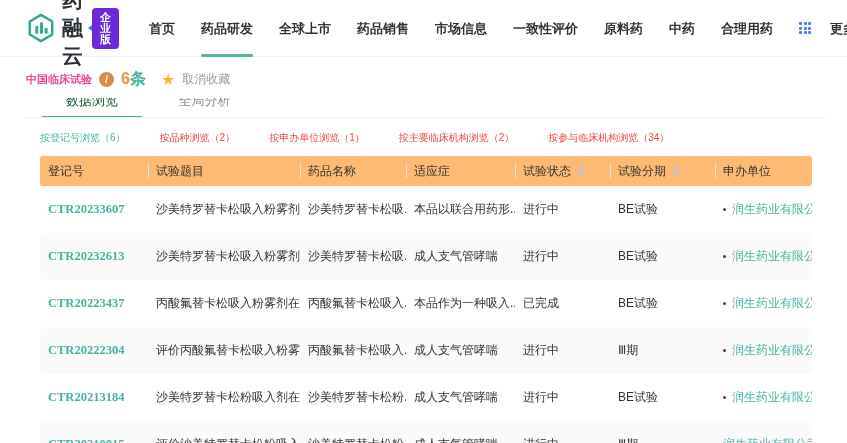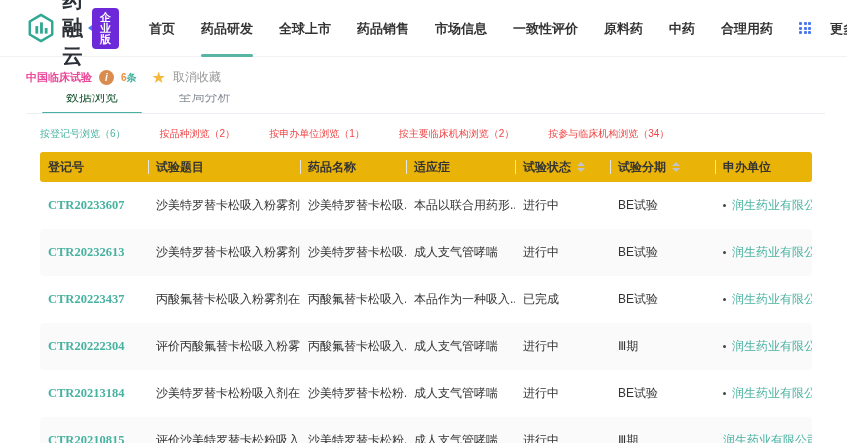--- a/index.html
+++ b/index.html
@@ -22,21 +22,21 @@
   .grid-icon { display:inline-grid; grid-template-columns:repeat(3,3px); grid-auto-rows:3px; gap:1.5px; }
   .grid-icon i { background:#4a77f0; border-radius:1px; }
 
   .search-btn { margin-left:auto; display:flex; align-items:stretch; height:30px; border:1px solid #4a77f0; border-radius:6px; overflow:hidden; cursor:pointer; }
   .search-label { background:#fff; color:#4a77f0; font-size:13px; line-height:28px; padding:0 12px; font-weight:600; }
 
   
   .title-row { display:flex; align-items:center; padding:12px 20px 6px 26px; gap:7px; }
   .page-title { font-size:11px; font-weight:700; color:#ec4899; }
   .info-icon { width:15px; height:15px; border-radius:50%; background:#d98c4d; color:#fff; font-size:10px; font-weight:700; font-style:italic; display:inline-flex; align-items:center; justify-content:center; cursor:pointer; }
-  .count { font-size:10px; font-weight:400; }
+  .count { font-size:16px; font-weight:400; }
   .count .num { color:#ef8f3d; }
   .count .unit { color:#47b2a0; }
   .star-icon { color:#f5b73c; font-size:16px; margin-left:8px; line-height:1; cursor:pointer; }
   .fav-label { color:#999; font-size:12px; cursor:pointer; }
 
   
   .tabs-wrap { margin:2px 22px 0 26px; padding-left:16px; height:20px; overflow:hidden; border-bottom:1px solid #ebeef2; position:relative; }
   .tab { display:inline-block; position:relative; height:20px; padding:0 24px; cursor:pointer; }
   .tab + .tab { margin-left:8px; }
   .tab .t { position:relative; top:-7px; font-size:13px; color:#8a9099; display:inline-block; }
@@ -44,21 +44,21 @@
   .tab.active::after { content:""; position:absolute; left:0; right:0; bottom:0; height:2px; background:#47b2a0; border-radius:1px; }
 
   
   .filters { display:flex; align-items:center; gap:34px; padding:13px 20px 11px 40px; font-size:10px; }
   .filter { color:#ef4444; cursor:pointer; white-space:nowrap; }
   .filter.active { color:#47b2a0; }
 
   
   .table { margin-left:40px; width:772px; font-size:12px; }
   .grid-cols { display:grid; grid-template-columns:108px 152px 106px 109px 95px 105px 97px; }
-  .thead { background:#eab308; height:30px; align-items:center; border-radius:3px; font-weight:700; color:#333; }
+  .thead { background:#fdba74; height:30px; align-items:center; border-radius:3px; font-weight:400; color:#333; }
   .th { position:relative; padding-left:8px; display:flex; align-items:center; gap:6px; height:100%; }
   .th + .th::before { content:""; position:absolute; left:0; top:8px; bottom:8px; width:1px; background:#e2e5ea; }
   .sort { display:inline-flex; flex-direction:column; gap:2px; cursor:pointer; }
   .sort i { width:0; height:0; border-left:4px solid transparent; border-right:4px solid transparent; display:block; }
   .sort .up { border-bottom:4px solid #c0c4cc; }
   .sort .dn { border-top:4px solid #c0c4cc; }
 
   .trow { height:47px; align-items:center; }
   .trow.alt { background:#fafafb; border-radius:4px; }
   .td { padding-left:8px; color:#333; white-space:nowrap; overflow:hidden; }

